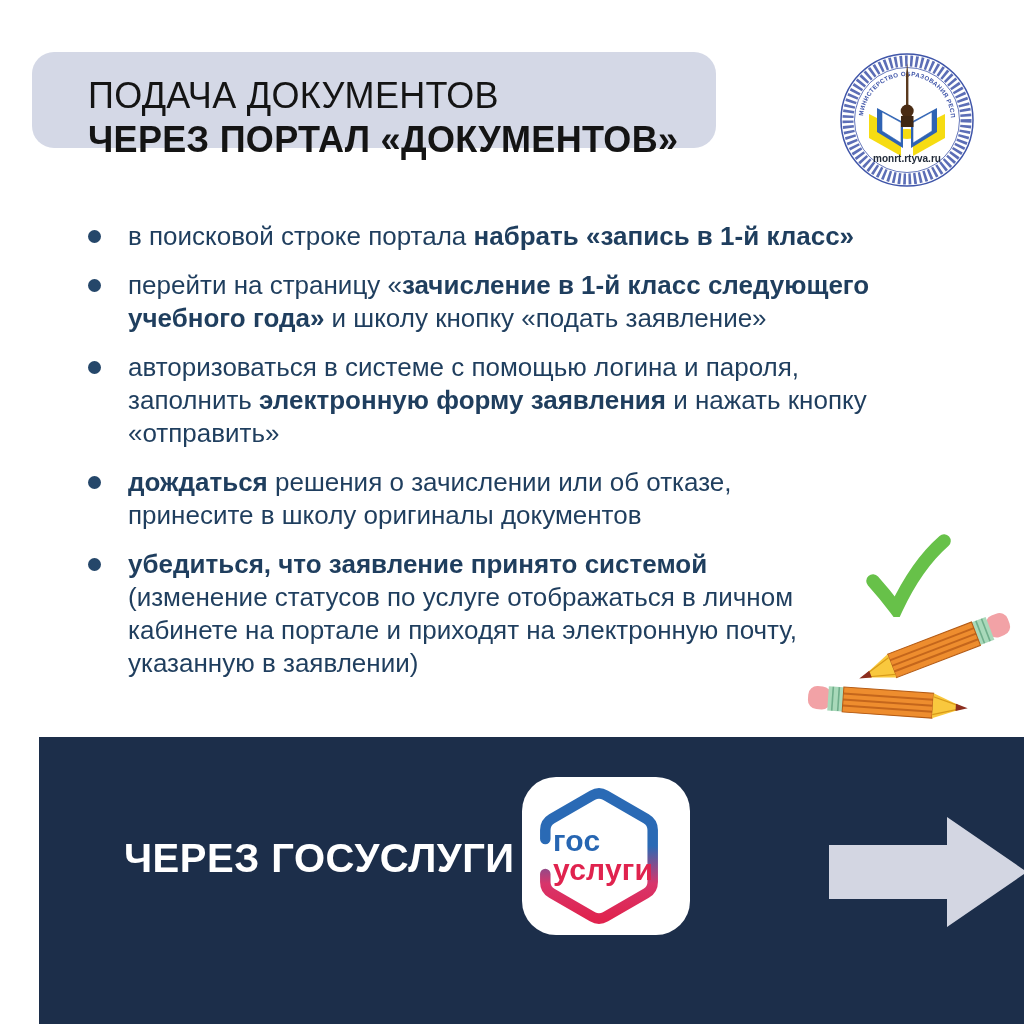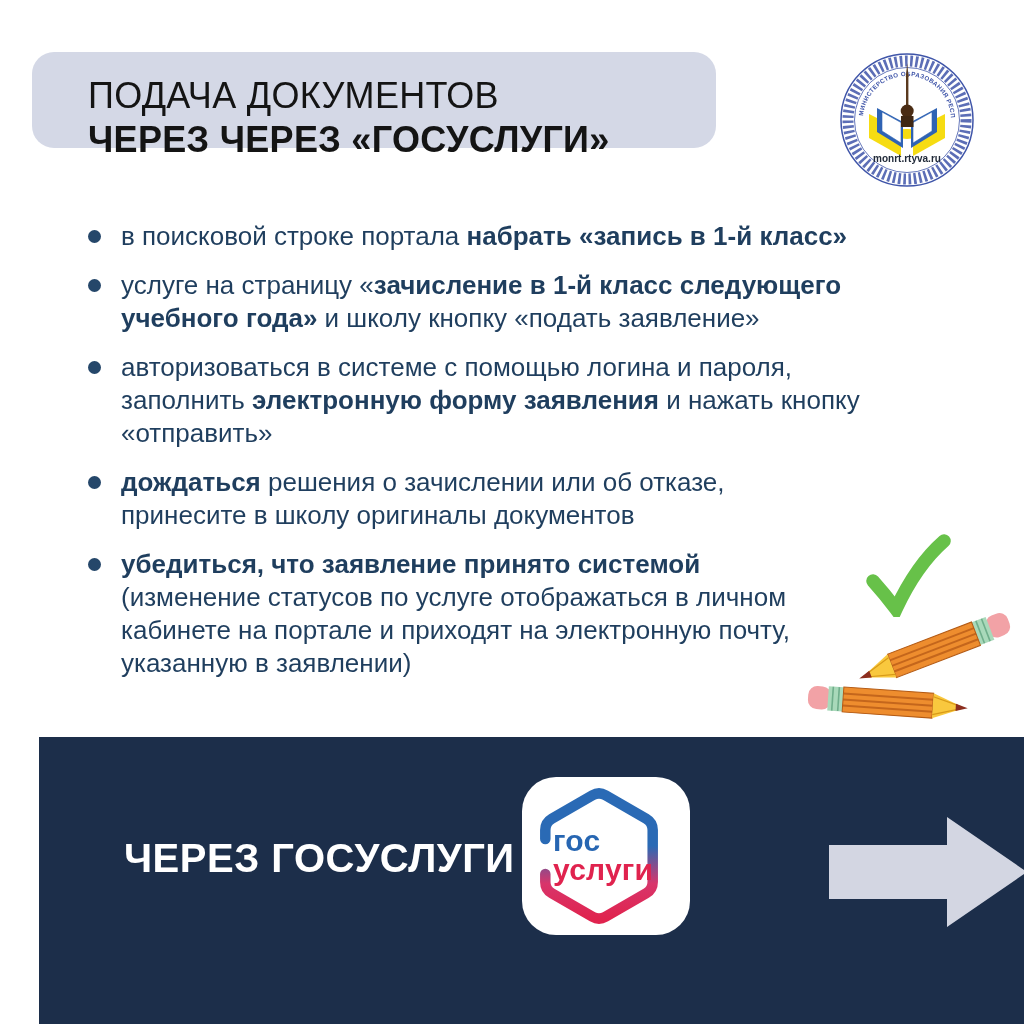--- a/index.html
+++ b/index.html
@@ -20,21 +20,21 @@
   .header-line{margin-left:56px;color:var(--header-text,#141414);
     font-size:36px;line-height:44px;letter-spacing:.3px;white-space:nowrap;}
   .header-line.l1{margin-top:22px;font-weight:400;}
   .header-line.l2{font-weight:700;}
 
   
   .emblem{position:absolute;left:837px;top:50px;width:140px;height:140px;}
 
   
   .steps{position:absolute;left:88px;top:220px;width:912px;}
-  .step{display:flex;align-items:flex-start;margin-bottom:16px;}
+  .step{display:flex;align-items:flex-start;margin-bottom:16px;gap:7px;}
   .dot{flex:none;width:13px;height:13px;border-radius:50%;
     background:var(--bullet,#25476a);margin:10px 20px 0 0;}
   .step-text{color:var(--body-text,#1f3e5e);font-size:26px;line-height:33px;}
   .step-text .b{font-weight:700;}
 
   
   .check-svg{position:absolute;left:860px;top:533px;width:92px;height:84px;}
   .pencils-svg{position:absolute;left:793px;top:604px;width:230px;height:118px;}
 
   
@@ -51,21 +51,21 @@
   .gos-text .t2{color:var(--logo-red,#e0234e);display:block;}
   .arrow-svg{position:absolute;left:790px;top:78px;width:200px;height:114px;}
 </style>
 </head>
 <body>
 
 <div class="page">
 
   <div class="header-box">
     <div class="header-line l1">ПОДАЧА ДОКУМЕНТОВ</div>
-    <div class="header-line l2">ЧЕРЕЗ ЧЕРЕЗ «ГОСУСЛУГИ»</div>
+    <div class="header-line l2">ЧЕРЕЗ ПОРТАЛ «ДОКУМЕНТОВ»</div>
   </div>
 
   <svg class="emblem" viewBox="0 0 140 140">
     <circle cx="70" cy="70" r="66" fill="#ffffff" stroke="#3f55a9" stroke-width="1.5"></circle>
     <circle cx="70" cy="70" r="59" fill="none" stroke="#3f55a9" stroke-width="11" stroke-dasharray="2.6 2.6" opacity="0.85"></circle>
     <circle cx="70" cy="70" r="52.5" fill="#ffffff" stroke="#3f55a9" stroke-width="0.8"></circle>
     <defs>
       <path id="ringpath" d="M 70 70 m -44 0 a 44 44 0 1 1 88 0" fill="none"></path>
     </defs>
     <text font-size="6.2" fill="#3f55a9" letter-spacing="0.4" font-weight="bold">
@@ -88,21 +88,21 @@
     <text x="70" y="112" text-anchor="middle" font-size="10" font-weight="bold" fill="#222b3a">monrt.rtyva.ru</text>
   </svg>
 
   <div class="steps">
       <div class="step">
         <span class="dot"></span>
         <div class="step-text"><span>в поисковой строке портала </span><span class="b">набрать «запись в 1-й класс»</span></div>
       </div>
       <div class="step">
         <span class="dot"></span>
-        <div class="step-text"><span>услуге на страницу «</span><span class="b">зачисление в 1-й класс следующего</span><br><span class="b">учебного года»</span><span> и школу кнопку «подать заявление»</span></div>
+        <div class="step-text"><span>перейти на страницу «</span><span class="b">зачисление в 1-й класс следующего</span><br><span class="b">учебного года»</span><span> и школу кнопку «подать заявление»</span></div>
       </div>
       <div class="step">
         <span class="dot"></span>
         <div class="step-text"><span>авторизоваться в системе с помощью логина и пароля,</span><br><span>заполнить </span><span class="b">электронную форму заявления</span><span> и нажать кнопку</span><br><span>«отправить»</span></div>
       </div>
       <div class="step">
         <span class="dot"></span>
         <div class="step-text"><span class="b">дождаться</span><span> решения о зачислении или об отказе,</span><br><span>принесите в школу оригиналы документов</span></div>
       </div>
       <div class="step">

